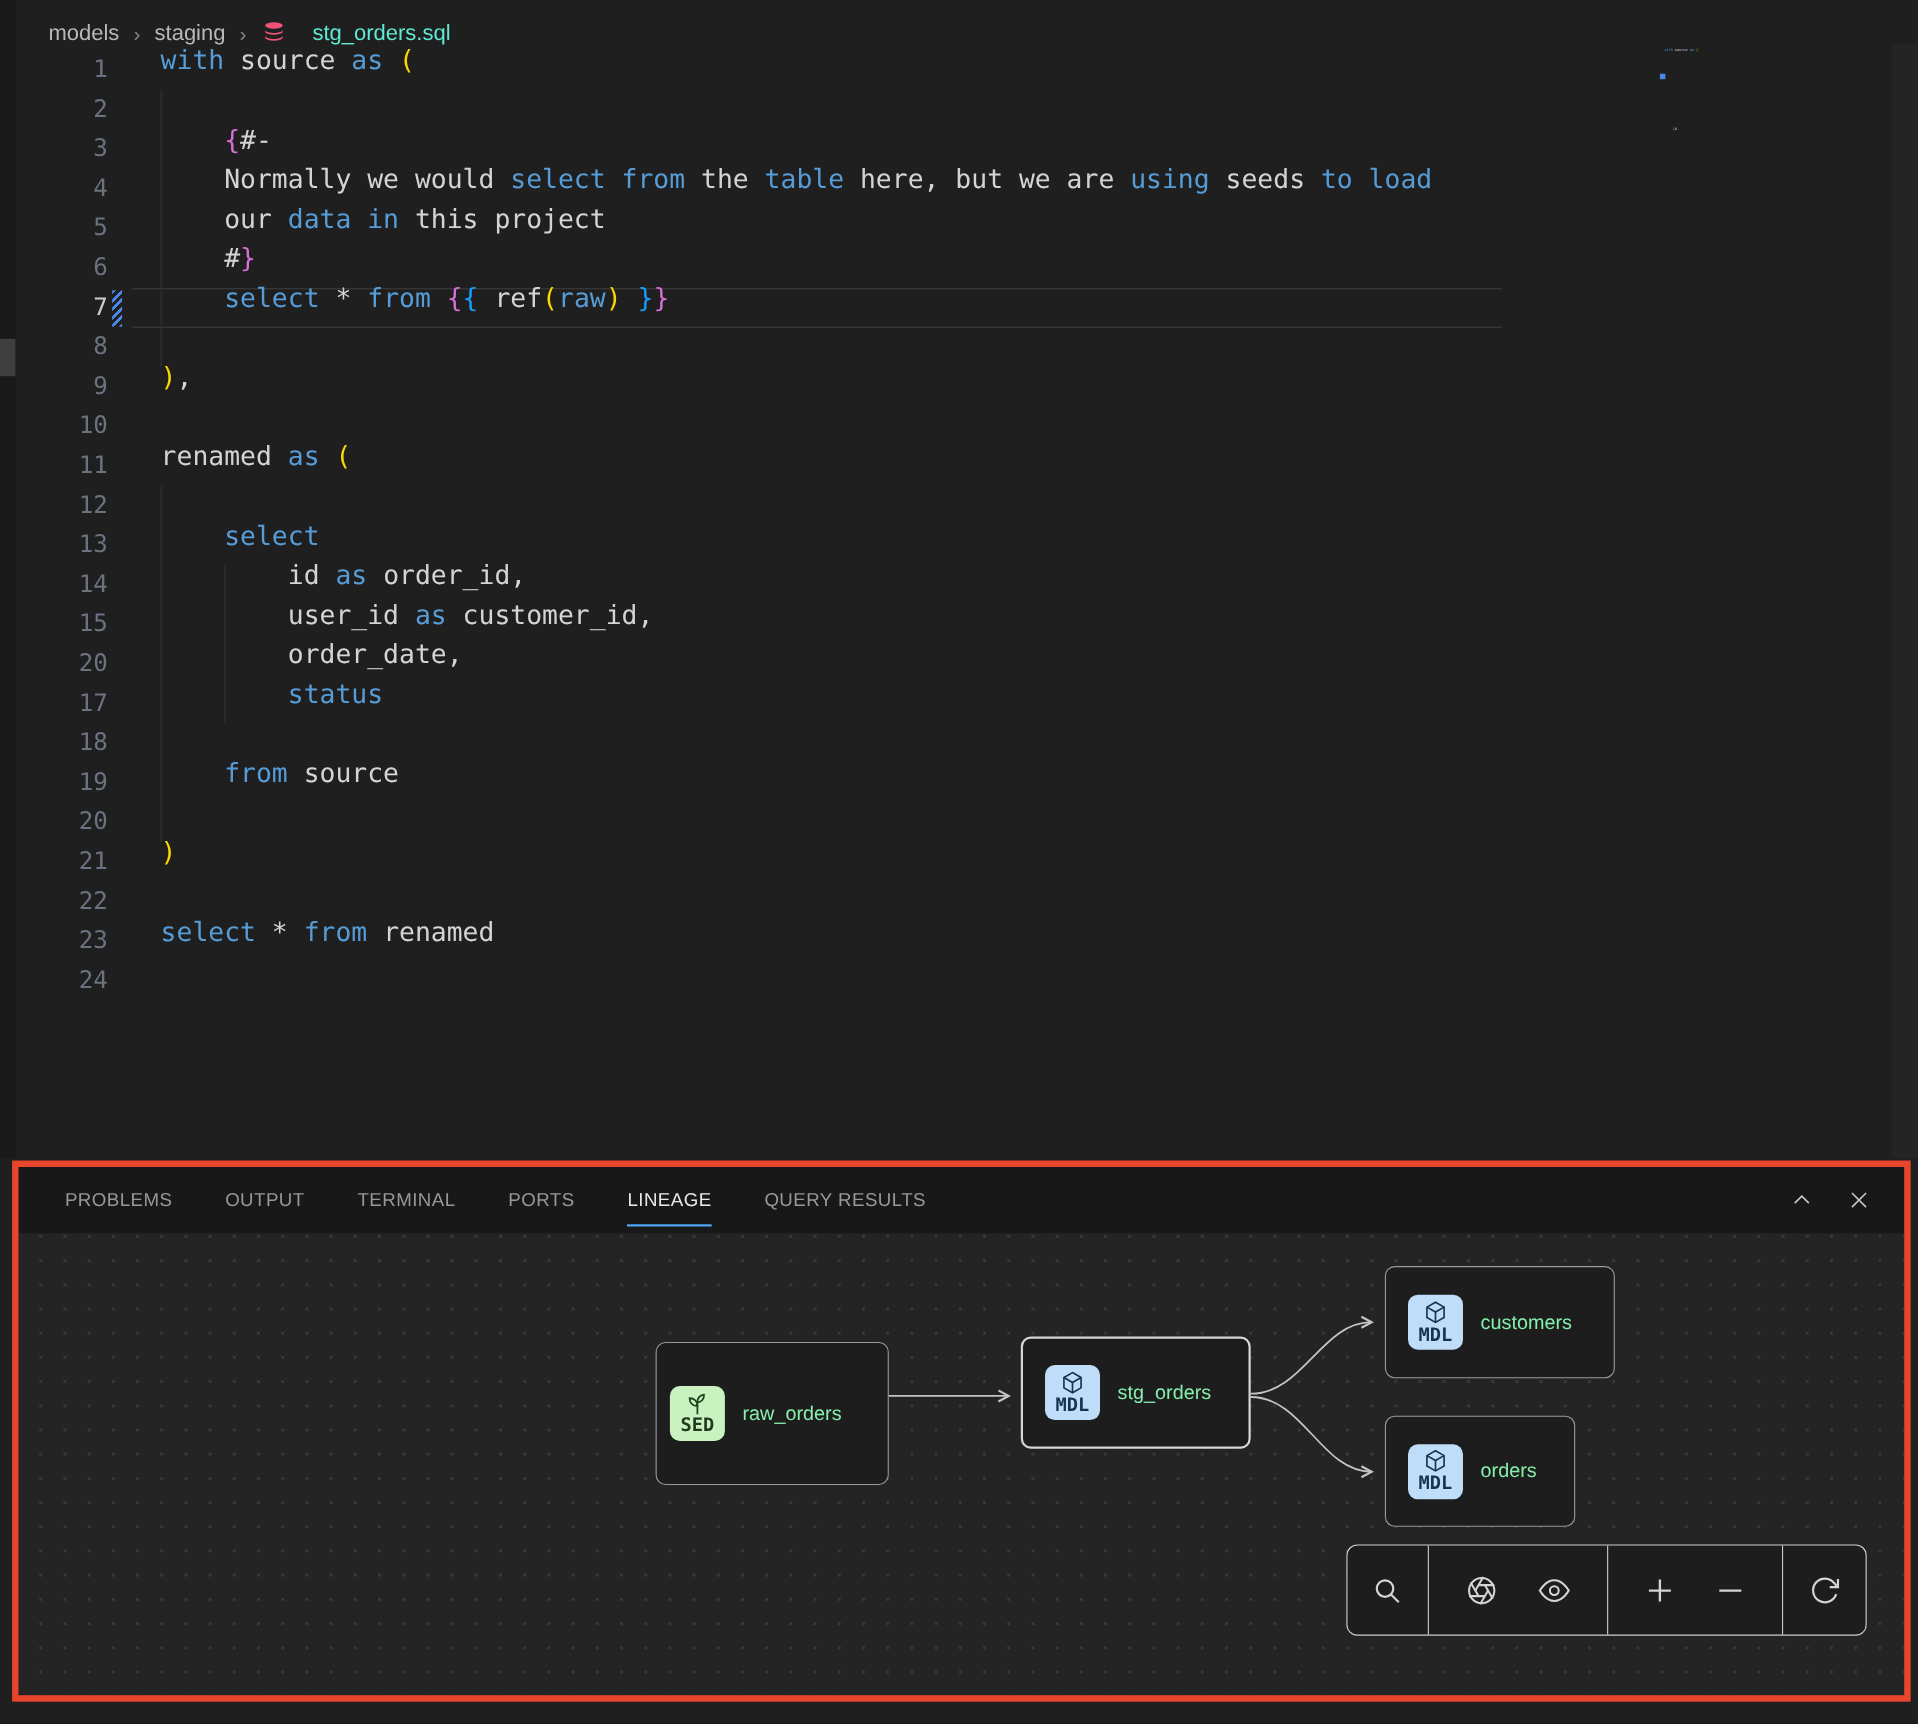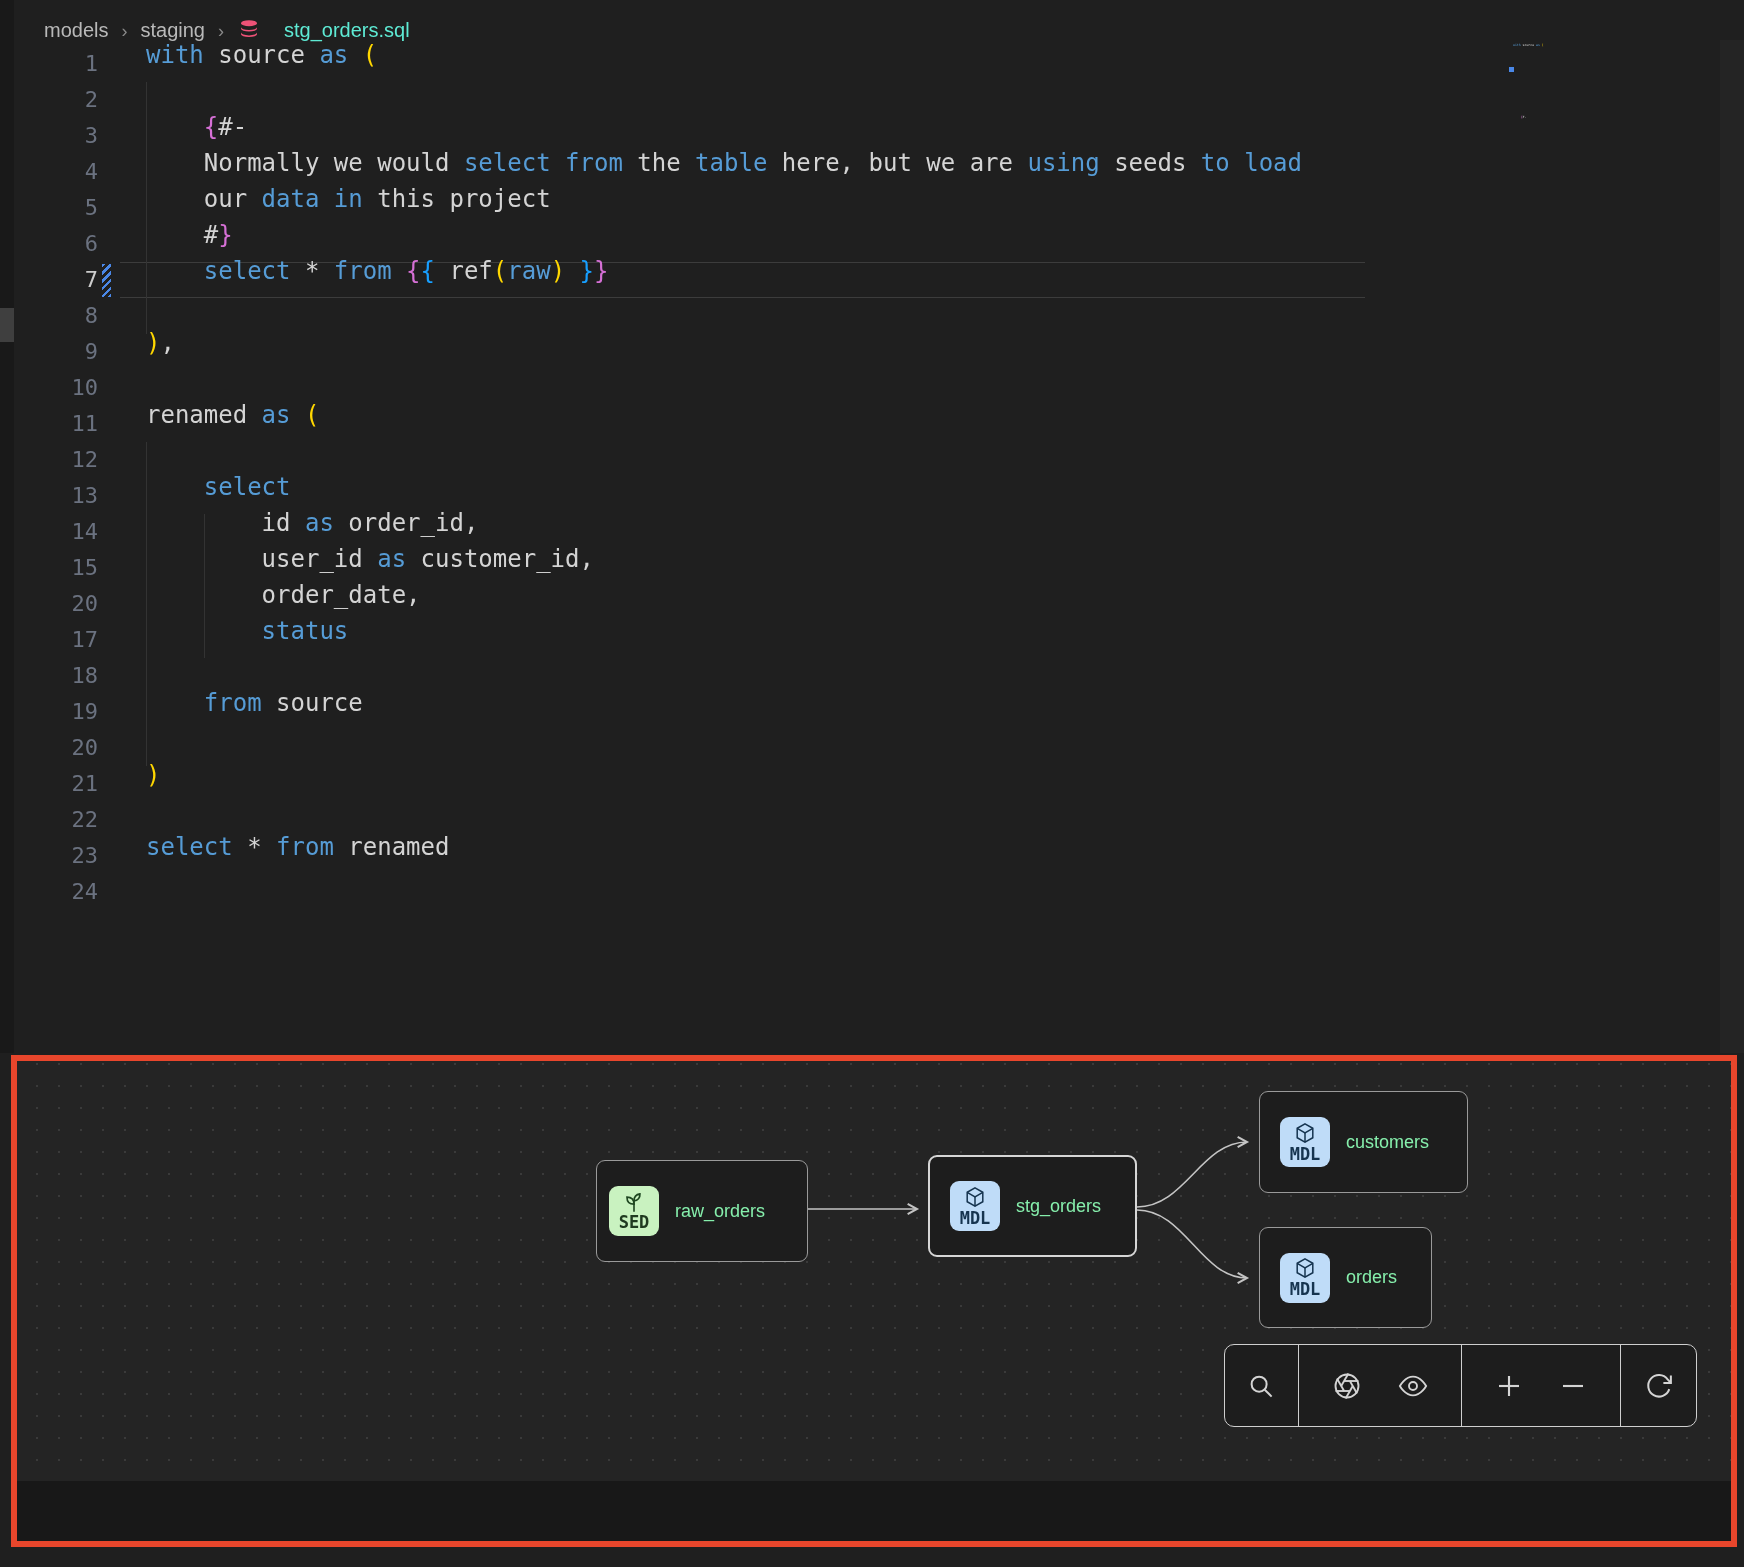--- a/index.html
+++ b/index.html
@@ -155,20 +155,28 @@
 
   <div class="indent-guide" style="left:146px; top:82px;  height:252px;"></div>
   <div class="indent-guide" style="left:146px; top:442px; height:324px;"></div>
   <div class="indent-guide" style="left:204px; top:514px; height:144px;"></div>
 
   <div class="minimap" id="minimap-code"><div class="mini-line code-line"><span class="tok-kw">with</span><span class="tok-fg"> source </span><span class="tok-kw">as</span><span class="tok-fg"> </span><span class="tok-yl">(</span></div><div class="mini-line code-line"></div><div class="mini-line code-line"><span class="tok-fg">    </span><span class="tok-pk">{</span><span class="tok-fg">#-</span></div></div>
   <div class="minimap-mark"></div>
   <div class="scroll-strip"></div>
 
   <div class="bottom-panel">
+    <div class="tabbar" id="tabbar">
+        <div class="tab">PROBLEMS</div>
+        <div class="tab">OUTPUT</div>
+        <div class="tab">TERMINAL</div>
+        <div class="tab">PORTS</div>
+        <div class="tab active">LINEAGE</div>
+        <div class="tab">QUERY RESULTS</div>
+      </div>
     <div class="panel-controls">
       <span class="icon-btn">
         <svg width="22" height="22" viewBox="0 0 24 24" fill="none" stroke="currentColor" stroke-width="1.6">
             <polyline points="5 15 12 8 19 15"></polyline>
           </svg>
       </span>
       <span class="icon-btn">
         <svg width="22" height="22" viewBox="0 0 24 24" fill="none" stroke="currentColor" stroke-width="1.6">
             <line x1="5" y1="5" x2="19" y2="19"></line>
             <line x1="19" y1="5" x2="5" y2="19"></line>
@@ -182,21 +190,21 @@
           <marker id="arrow" viewBox="0 0 10 10" refX="8" refY="5" markerWidth="9" markerHeight="9" orient="auto-start-reverse">
             <path d="M1.5 1.5 L8 5 L1.5 8.5" fill="none" stroke="#c4c4c4" stroke-width="1.4"></path>
           </marker>
         </defs>
         <path d="M 791 148 L 900 148" fill="none" stroke="#c4c4c4" stroke-width="1.6" marker-end="url(#arrow)"></path>
         <path d="M 1120 146 C 1168 146 1184 81 1230 81" fill="none" stroke="#c4c4c4" stroke-width="1.6" marker-end="url(#arrow)"></path>
         <path d="M 1120 149 C 1168 149 1184 217 1230 217" fill="none" stroke="#c4c4c4" stroke-width="1.6" marker-end="url(#arrow)"></path>
       </svg>
 
       <div id="nodes">
-          <div class="node" style="left: 579px; top: 99px; width: 212px; height: 102px; padding-left: 12px;">
+          <div class="node" style="left: 579px; top: 99px; width: 212px; height: 130px; padding-left: 12px;">
             <div class="badge" style="background: rgb(201, 242, 192);">
               <span>
                 <svg width="26" height="22" viewBox="0 0 24 20" fill="none" stroke="#1e4620" stroke-width="1.5">
                   <path d="M12 19 V9"></path>
                   <path d="M12 12 C12 8 9.5 5.5 5.5 5.5 C5.5 9.5 8 12 12 12 Z"></path>
                   <path d="M12 9 C12 5.5 14 3 17.5 2.5 C17.8 6 15.5 8.8 12 9 Z"></path>
                 </svg>
               </span>
               <span class="badge-label" style="color: rgb(32, 58, 32);">SED</span>
             </div>

